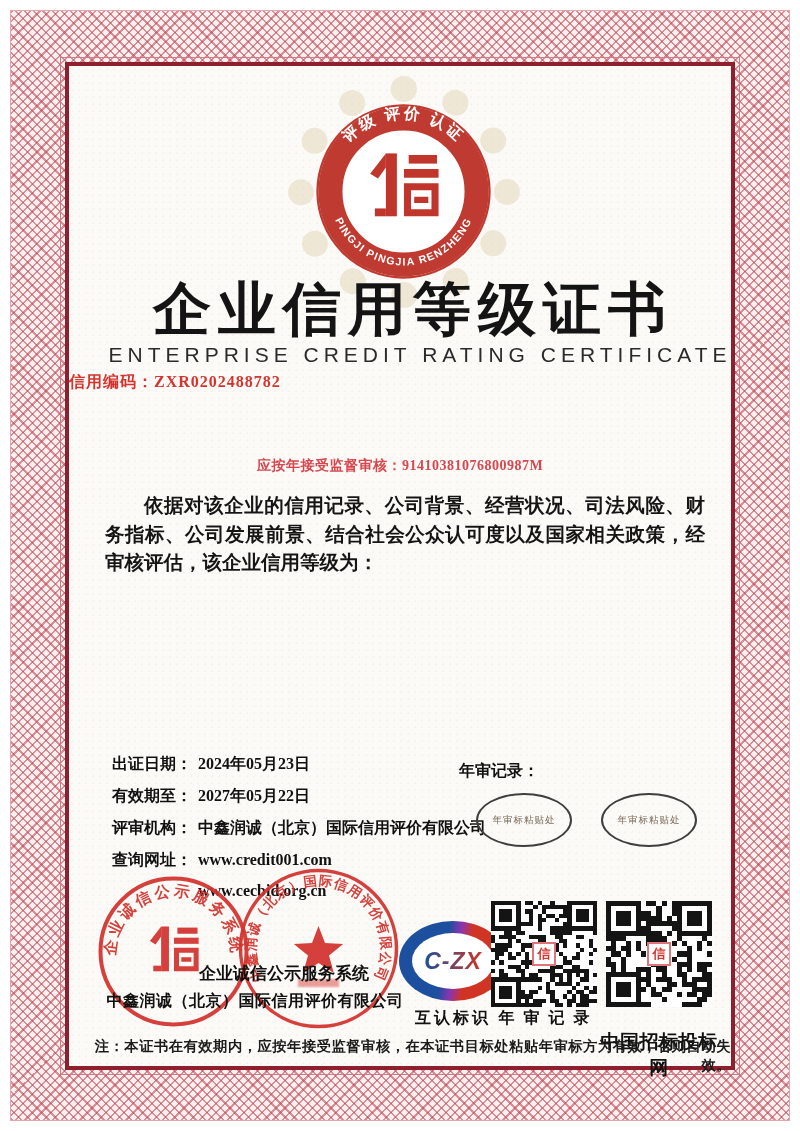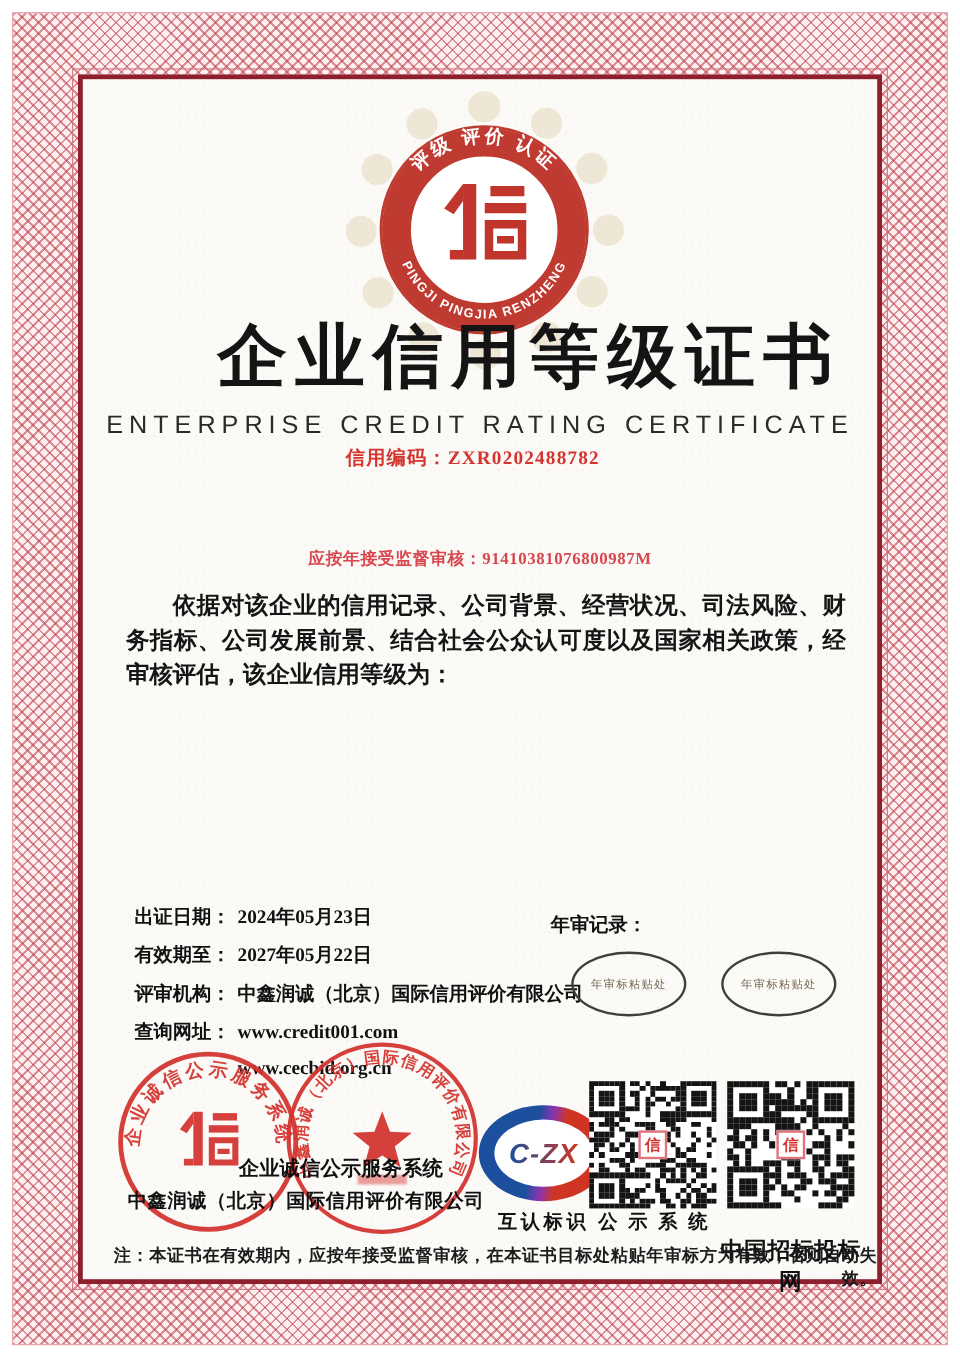--- a/index.html
+++ b/index.html
@@ -32,31 +32,31 @@
   .rosette{
     left:219px;top:10px;width:232px;height:232px;border-radius:50%;
     border:26px dotted #e6d8ba;opacity:.55;box-sizing:border-box;
   }
   .rosette::after{
     content:"";position:absolute;inset:14px;border-radius:50%;
     border:2px dashed #dcc9a2;
   }
   .emblem{left:242px;top:33px;width:185px;height:185px;}
   .title-cn{
-    left:0;top:198px;width:100%;text-align:center;margin:1px;
-    font-size:58px;font-weight:900;letter-spacing:7px;color:#141414;line-height:1.15;padding-left:40px;
+    left:0;top:198px;width:100%;text-align:center;margin:13px;
+    font-size:58px;font-weight:900;letter-spacing:7px;color:#141414;line-height:1.15;
   }
   .title-en{
     left:0;top:277px;width:100%;text-align:center;
     font-family:"Liberation Sans","DejaVu Sans",sans-serif;
-    font-size:21px;font-weight:500;letter-spacing:5px;color:#2a2a2a;
+    font-size:21px;font-weight:500;letter-spacing:5px;color:#2a2a2a;padding-left:20px;
   }
   .code-line{
     left:0;top:306px;width:100%;box-sizing:border-box;padding-right:46px;
-    text-align:center;font-size:16px;font-weight:bold;color:#d4332e;letter-spacing:1px;padding-left:34px;
+    text-align:left;font-size:16px;font-weight:bold;color:#d4332e;letter-spacing:1px;
   }
   .company-name{
     left:0;top:352px;width:100%;text-align:center;
     font-size:30px;font-weight:900;letter-spacing:2px;color:#111;
   }
   .uscc-line{
     left:0;top:391px;width:100%;text-align:center;
     font-size:14px;font-weight:bold;color:#d8464e;letter-spacing:.5px;
   }
   .statement{
@@ -1292,19 +1292,19 @@
         <div></div>
         <div class="qd"></div>
         <div class="qd"></div>
         <div class="qd"></div>
         <div class="qd"></div>
         <div></div>
         <div></div>
       </div>
 
     <div class="foot-label lbl-mutual">互认标识</div>
-    <div class="foot-label lbl-publicity">公示系统</div>
+    <div class="foot-label lbl-publicity">年审记录</div>
     <div class="foot-label lbl-bidding">中国招标投标网</div>
 
     <div class="note">注：本证书在有效期内，应按年接受监督审核，在本证书目标处粘贴年审标方为有效，否则自动失效。</div>
 
   </div>
 </div>
 
 </body></html>

